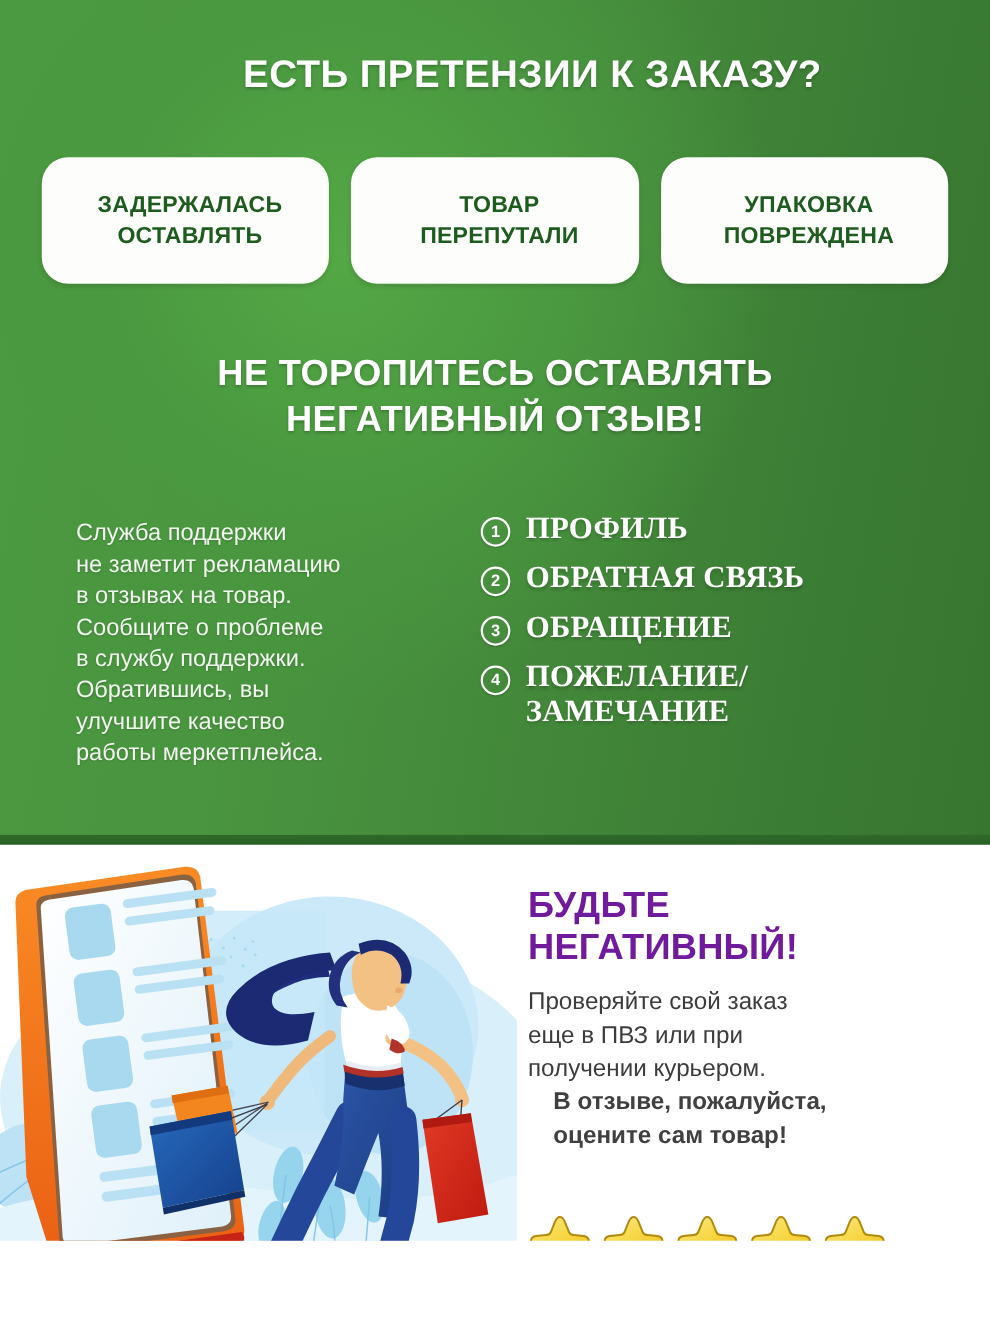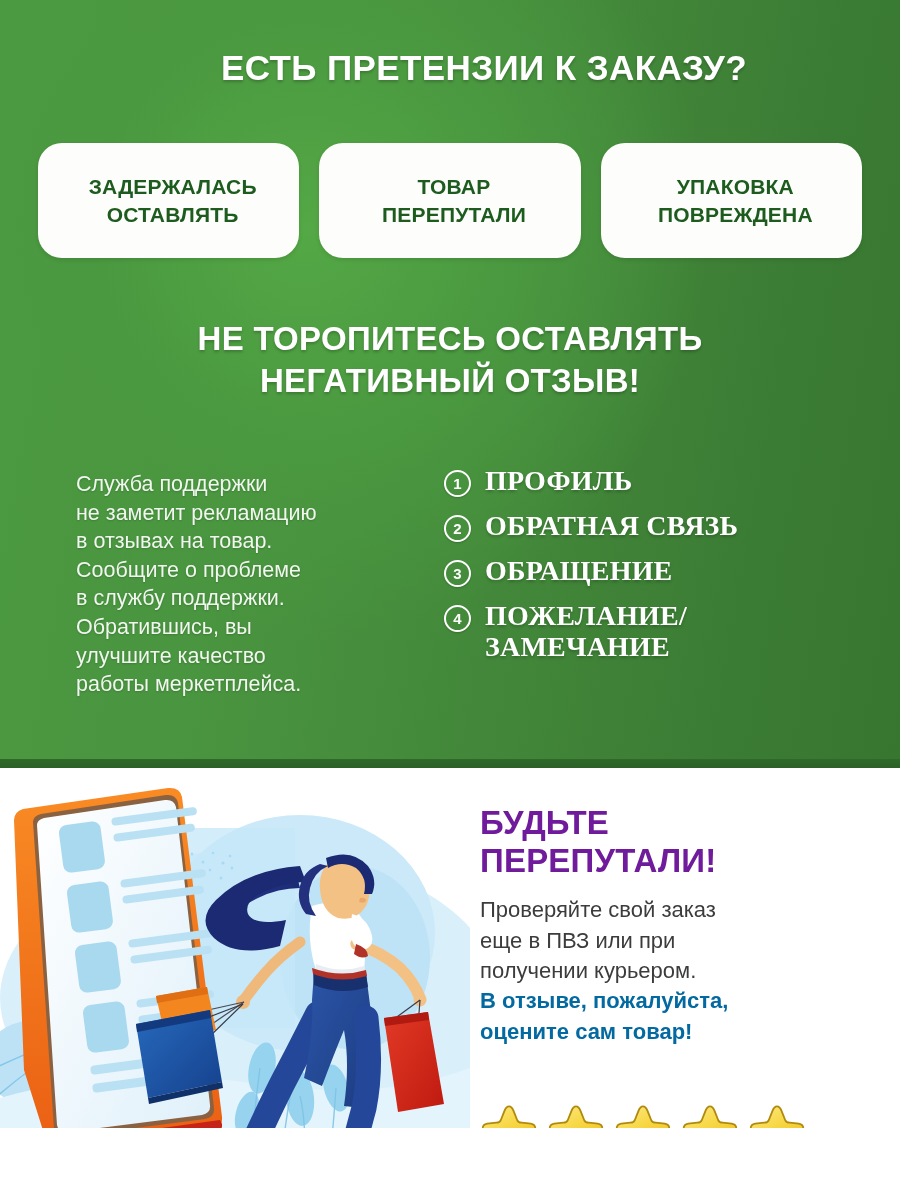--- a/index.html
+++ b/index.html
@@ -51,21 +51,21 @@
 
   .subhead{
     position:absolute; left:40px; top:318px; width:820px;
     text-align:center; color:#ffffff; font-weight:bold;
     font-size:33px; line-height:1.28; letter-spacing:.3px;
     text-shadow:0 2px 3px rgba(0,0,0,.22);
   }
 
   
   .body-cols{
-    position:absolute; left:8px; top:465px; width:747px; height:260px;
+    position:absolute; left:1px; top:465px; width:747px; height:260px;
   }
   .para{
     position:absolute; left:68px; top:5px; width:330px;
     color:#f1f7ef; font-size:21.5px; line-height:1.33;
     text-shadow:0 1px 2px rgba(0,0,0,.18);
   }
   .para span{ display:block; white-space:nowrap; }
 
   .numlist{
     position:absolute; left:436px; top:0px; width:440px;
@@ -104,21 +104,21 @@
   }
   .be-careful{
     color:#6f1b9b; font-weight:bold; font-size:33px; line-height:1.14;
     letter-spacing:.2px;
   }
   .be-careful i{ font-style:normal; display:block; }
   .note{
     margin-top:16px; color:#3c3c3c; font-size:22px; line-height:1.38;
   }
   .note span{ display:block; white-space:nowrap; }
-  .note .bold{ font-weight:bold; color:#0369a1; }
+  .note .bold{ font-weight:bold; color:#404040;margin-left:23px; }
   .stars{
     position:absolute; left:480px; top:332px; width:400px;
     display:flex; gap:9px;
   }
   .star{ width:58px; height:58px; display:block; }
 </style>
 </head>
 <body>
 
 <div id="page">
@@ -363,21 +363,21 @@
             <path d="M420 232 L418 258"></path>
         </g>
         <path d="M384 250 L428 244 L444 336 L398 344Z" fill="url(#bagRd)"></path>
         <path d="M384 250 L428 244 L429 252 L385 258Z" fill="#b01a10"></path>
       </g>
     </svg>
 
     <div class="right-col">
       <div class="be-careful">
         <i>БУДЬТЕ</i>
-        <i>ПЕРЕПУТАЛИ!</i>
+        <i>НЕГАТИВНЫЙ!</i>
       </div>
       <div class="note">
         <span>Проверяйте свой заказ</span>
         <span>еще в ПВЗ или при</span>
         <span>получении курьером.</span>
         <span class="bold">В отзыве, пожалуйста,</span>
         <span class="bold">оцените сам товар!</span>
       </div>
     </div>
 

